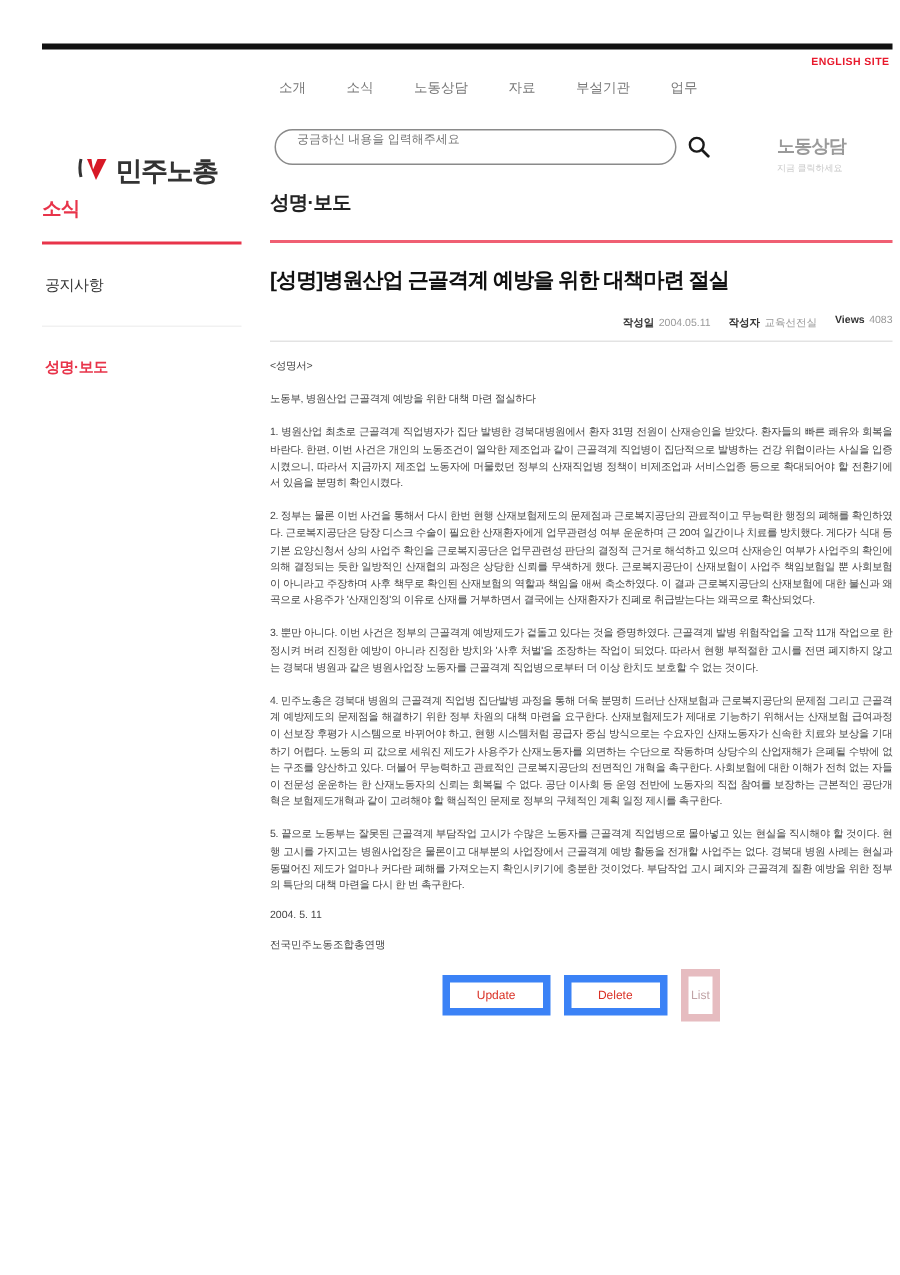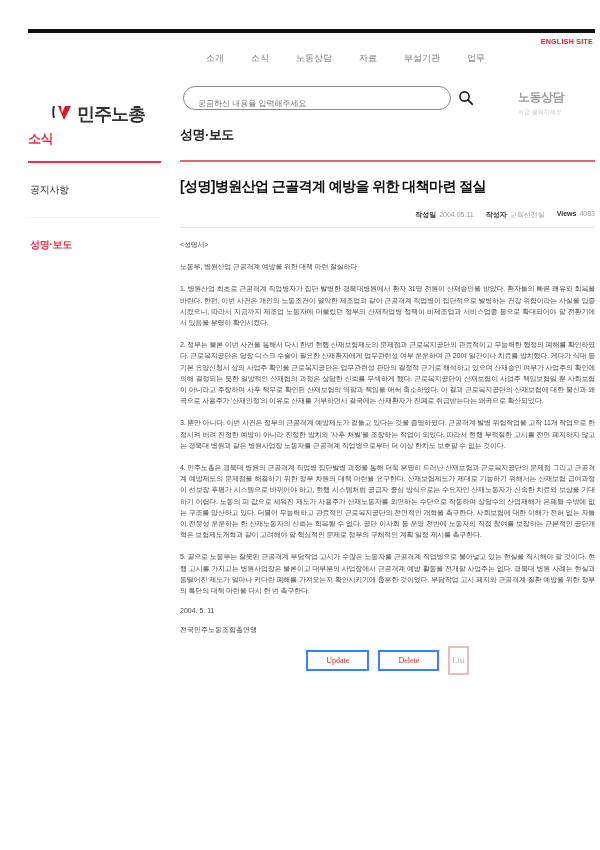--- a/index.html
+++ b/index.html
@@ -7,25 +7,25 @@
   .page{position:relative;width:600px;height:850px;background:#fff;}
 
   
   .topline{position:absolute;top:29px;left:28px;right:5px;height:4px;background:#111;}
   .english-site{position:absolute;top:38px;right:7px;font-size:7px;font-weight:bold;
     color:#e8192c;letter-spacing:.3px;cursor:pointer;}
 
   
   .logo{position:absolute;top:62px;left:52px;display:flex;align-items:center;gap:5px;cursor:pointer;margin-top:40px;}
   .logo-text{font-size:18px;font-weight:bold;color:#333;letter-spacing:-1px;}
-  .nav{position:absolute;top:52px;left:186px;display:flex;gap:27px;margin-left:20px;}
+  .nav{position:absolute;top:52px;left:186px;display:flex;gap:27px;}
   .nav-item{font-size:9px;color:#777;cursor:pointer;white-space:nowrap;}
   .searchbox{position:absolute;top:86px;left:183px;width:268px;height:24px;
     border:1px solid #8a8a8a;border-radius:13px;background:#fff;box-sizing:border-box;
-    display:flex;align-items:flex-end;padding:0 12px;}
+    display:flex;align-items:flex-start;padding:0 12px;}
   .searchbox input{border:none;outline:none;width:100%;font-size:8px;color:#444;
     font-family:inherit;background:transparent;}
   .search-btn{position:absolute;top:90px;left:458px;width:16px;height:16px;cursor:pointer;}
   .consult{position:absolute;top:89px;left:518px;text-align:left;cursor:pointer;}
   .consult-title{font-size:12px;color:#9a9a9a;font-weight:bold;letter-spacing:-.5px;}
   .consult-sub{font-size:6px;color:#c8c8c8;margin-top:2px;}
 
   
   .sidebar{position:absolute;top:130px;left:28px;width:133px;}
   .sidebar-title{font-size:13px;font-weight:bold;color:#e8344a;letter-spacing:-.5px;}
@@ -45,22 +45,22 @@
   .meta span.val{color:#999;margin-left:3px;}
   .meta-divider{height:1px;background:#e3e3e3;margin-top:7px;}
   .body-text{margin-top:11px;font-size:7px;line-height:11.2px;color:#444;
     letter-spacing:-.2px;text-align:justify;}
   .body-text p{margin:0 0 11px 0;}
   .sign{font-size:7px;color:#444;}
   .sign p{margin:0 0 11px 0;}
 
   
   .btn-row{margin-top:10px;display:flex;justify-content:center;align-items:center;gap:9px;}
-  .btn{background:#fff;border:2px solid #3b82f6;color:#d93025;font-size:8px;
-    padding:4px 18px;cursor:pointer;font-family:Liberation Serif, serif;}
+  .btn{background:#fff;border:5px solid #3b82f6;color:#d93025;font-size:8px;
+    padding:4px 18px;cursor:pointer;font-family:Liberation Sans, sans-serif;}
   .btn.list{border-color:#e6bcc0;color:#c0a3a6;padding:8px 2px;}
 </style>
 </head>
 <body>
 
 <div class="page">
 
   <div class="topline"></div>
   <div class="english-site">ENGLISH SITE</div>
 

